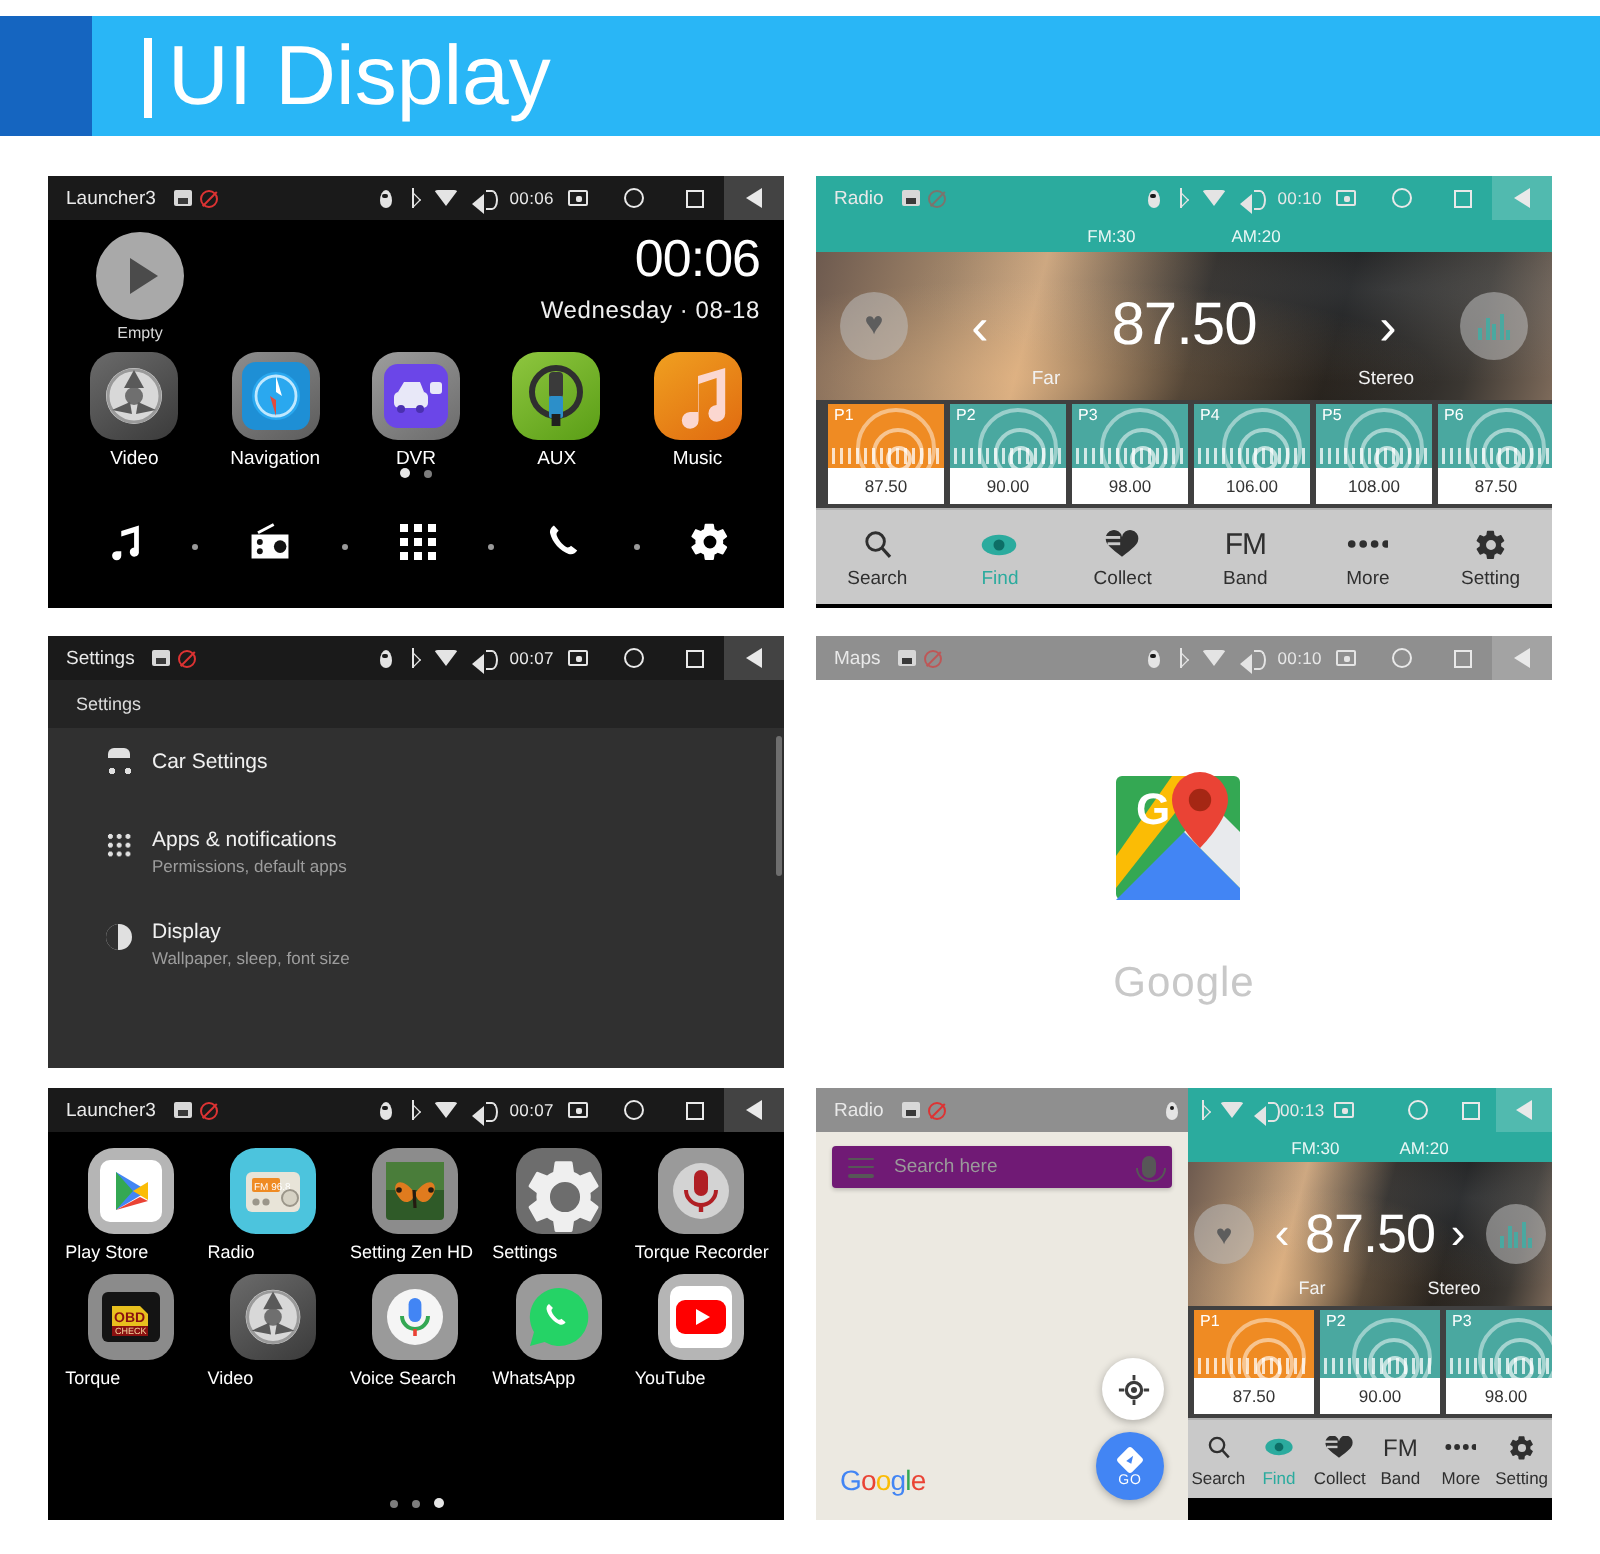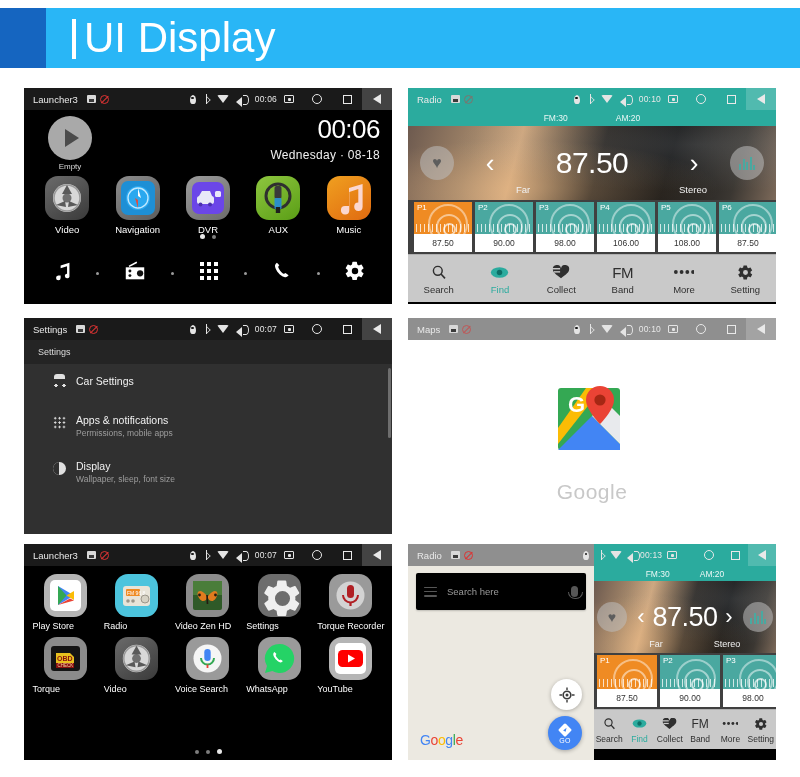--- a/index.html
+++ b/index.html
@@ -175,21 +175,21 @@
   .dw-row { display:flex; justify-content:space-around; padding:0 6px; margin-bottom:6px; }
   .dw-app { width:66px; text-align:left; }
   .dw-ico { width:43px; height:43px; border-radius:13px; margin:0 auto; position:relative; overflow:hidden; background:#9a9a9a;}
   .dw-lab { font-size:9px; color:#fff; margin-top:4px; white-space:nowrap;}
   .dw-dots { position:absolute; left:0; bottom:6px; width:100%; display:flex; justify-content:center; gap:7px; align-items:center;}
 
   
   .sp-wrap { position:relative; width:100%; height:216px; display:flex; }
   .sp-maps { width:186px; height:100%; background:#ece9e1; position:relative;}
   .sp-maps-sb { height:22px; background:#8f8f8f; display:flex; align-items:center;}
-  .sp-search { position:absolute; left:8px; top:29px; width:170px; height:37px; background:#000000;
+  .sp-search { position:absolute; left:8px; top:29px; width:170px; height:21px; background:#701a75;
     border-radius:2px; display:flex; align-items:center; padding:0 8px; box-shadow:0 1px 2px rgba(0,0,0,.2);}
   .sp-search-ph { font-size:9.5px; color:#9a9a9a; margin-left:10px;}
   .sp-hamb { width:13px; height:10px; display:flex; flex-direction:column; justify-content:space-between;}
   .sp-hamb i { display:block; height:1.7px; background:#575757; border-radius:1px;}
   .sp-mic { margin-left:auto; width:7px;height:11px;background:#575757;border-radius:4px; position:relative;}
   .sp-mic::after{content:"";position:absolute;left:-3px;top:6px;width:13px;height:6px;
     border:1.6px solid #575757;border-top:none;border-radius:0 0 8px 8px;}
   .sp-loc { position:absolute; right:12px; top:135px; width:31px;height:31px;border-radius:50%;background:#fff;
     display:flex;align-items:center;justify-content:center;box-shadow:0 1px 4px rgba(0,0,0,.28);}
   .sp-go { position:absolute; right:12px; top:172px; width:34px;height:34px;border-radius:50%;background:#4285f4;
@@ -593,21 +593,21 @@
         <div class="st-item-tx">
             <div class="t">Car Settings</div>
           </div>
       </div>
       <div class="st-item">
         <div class="st-item-ic">
             <span class="si-apps"></span>
           </div>
         <div class="st-item-tx">
           <div class="t">Apps &amp; notifications</div>
-          <div class="s">Permissions, mobile apps</div>
+          <div class="s">Permissions, default apps</div>
         </div>
       </div>
       <div class="st-item">
         <div class="st-item-ic">
             <span class="si-disp"></span>
           </div>
         <div class="st-item-tx">
           <div class="t">Display</div>
           <div class="s">Wallpaper, sleep, font size</div>
         </div>
@@ -722,21 +722,21 @@
           <svg width="43" height="43" viewBox="0 0 43 43">
               <rect x="7" y="7" width="29" height="29" rx="2" fill="#2f5a28"></rect>
               <rect x="7" y="7" width="29" height="14" fill="#4a7d3a"></rect>
               <path d="M21 22 C14 13 9 18 13 24 C16 29 20 27 21 24 Z" fill="#e07b1e"></path>
               <path d="M22 22 C29 13 34 18 30 24 C27 29 23 27 22 24 Z" fill="#e07b1e"></path>
               <path d="M21 21 L21.5 30" stroke="#241a10" stroke-width="1.6"></path>
               <circle cx="13.5" cy="21" r="1.4" fill="#241a10"></circle>
               <circle cx="29.5" cy="21" r="1.4" fill="#241a10"></circle>
             </svg>
         </div>
-        <div class="dw-lab">Video Zen HD</div>
+        <div class="dw-lab">Setting Zen HD</div>
       </div>
       <div class="dw-app">
         <div class="dw-ico" style="background:#6d6d6d">
           <svg width="43" height="43" viewBox="0 0 24 24" style="margin:3px">
               <path fill="#efefef" d="M19.1 12.9a7.6 7.6 0 0 0 .1-1 7.6 7.6 0 0 0-.1-1l2.1-1.6a.5.5 0 0 0 .1-.6l-2-3.5a.5.5 0 0 0-.6-.2l-2.5 1a7.4 7.4 0 0 0-1.7-1l-.4-2.6a.5.5 0 0 0-.5-.4h-4a.5.5 0 0 0-.5.4l-.4 2.6a7.4 7.4 0 0 0-1.7 1l-2.5-1a.5.5 0 0 0-.6.2l-2 3.5a.5.5 0 0 0 .1.6l2.1 1.6a7.6 7.6 0 0 0 0 2l-2.1 1.6a.5.5 0 0 0-.1.6l2 3.5a.5.5 0 0 0 .6.2l2.5-1a7.4 7.4 0 0 0 1.7 1l.4 2.6a.5.5 0 0 0 .5.4h4a.5.5 0 0 0 .5-.4l.4-2.6a7.4 7.4 0 0 0 1.7-1l2.5 1a.5.5 0 0 0 .6-.2l2-3.5a.5.5 0 0 0-.1-.6zM12 16.2A4.2 4.2 0 1 1 16.2 12 4.2 4.2 0 0 1 12 16.2z"></path>
             </svg>
         </div>
         <div class="dw-lab">Settings</div>
       </div>
       <div class="dw-app">

